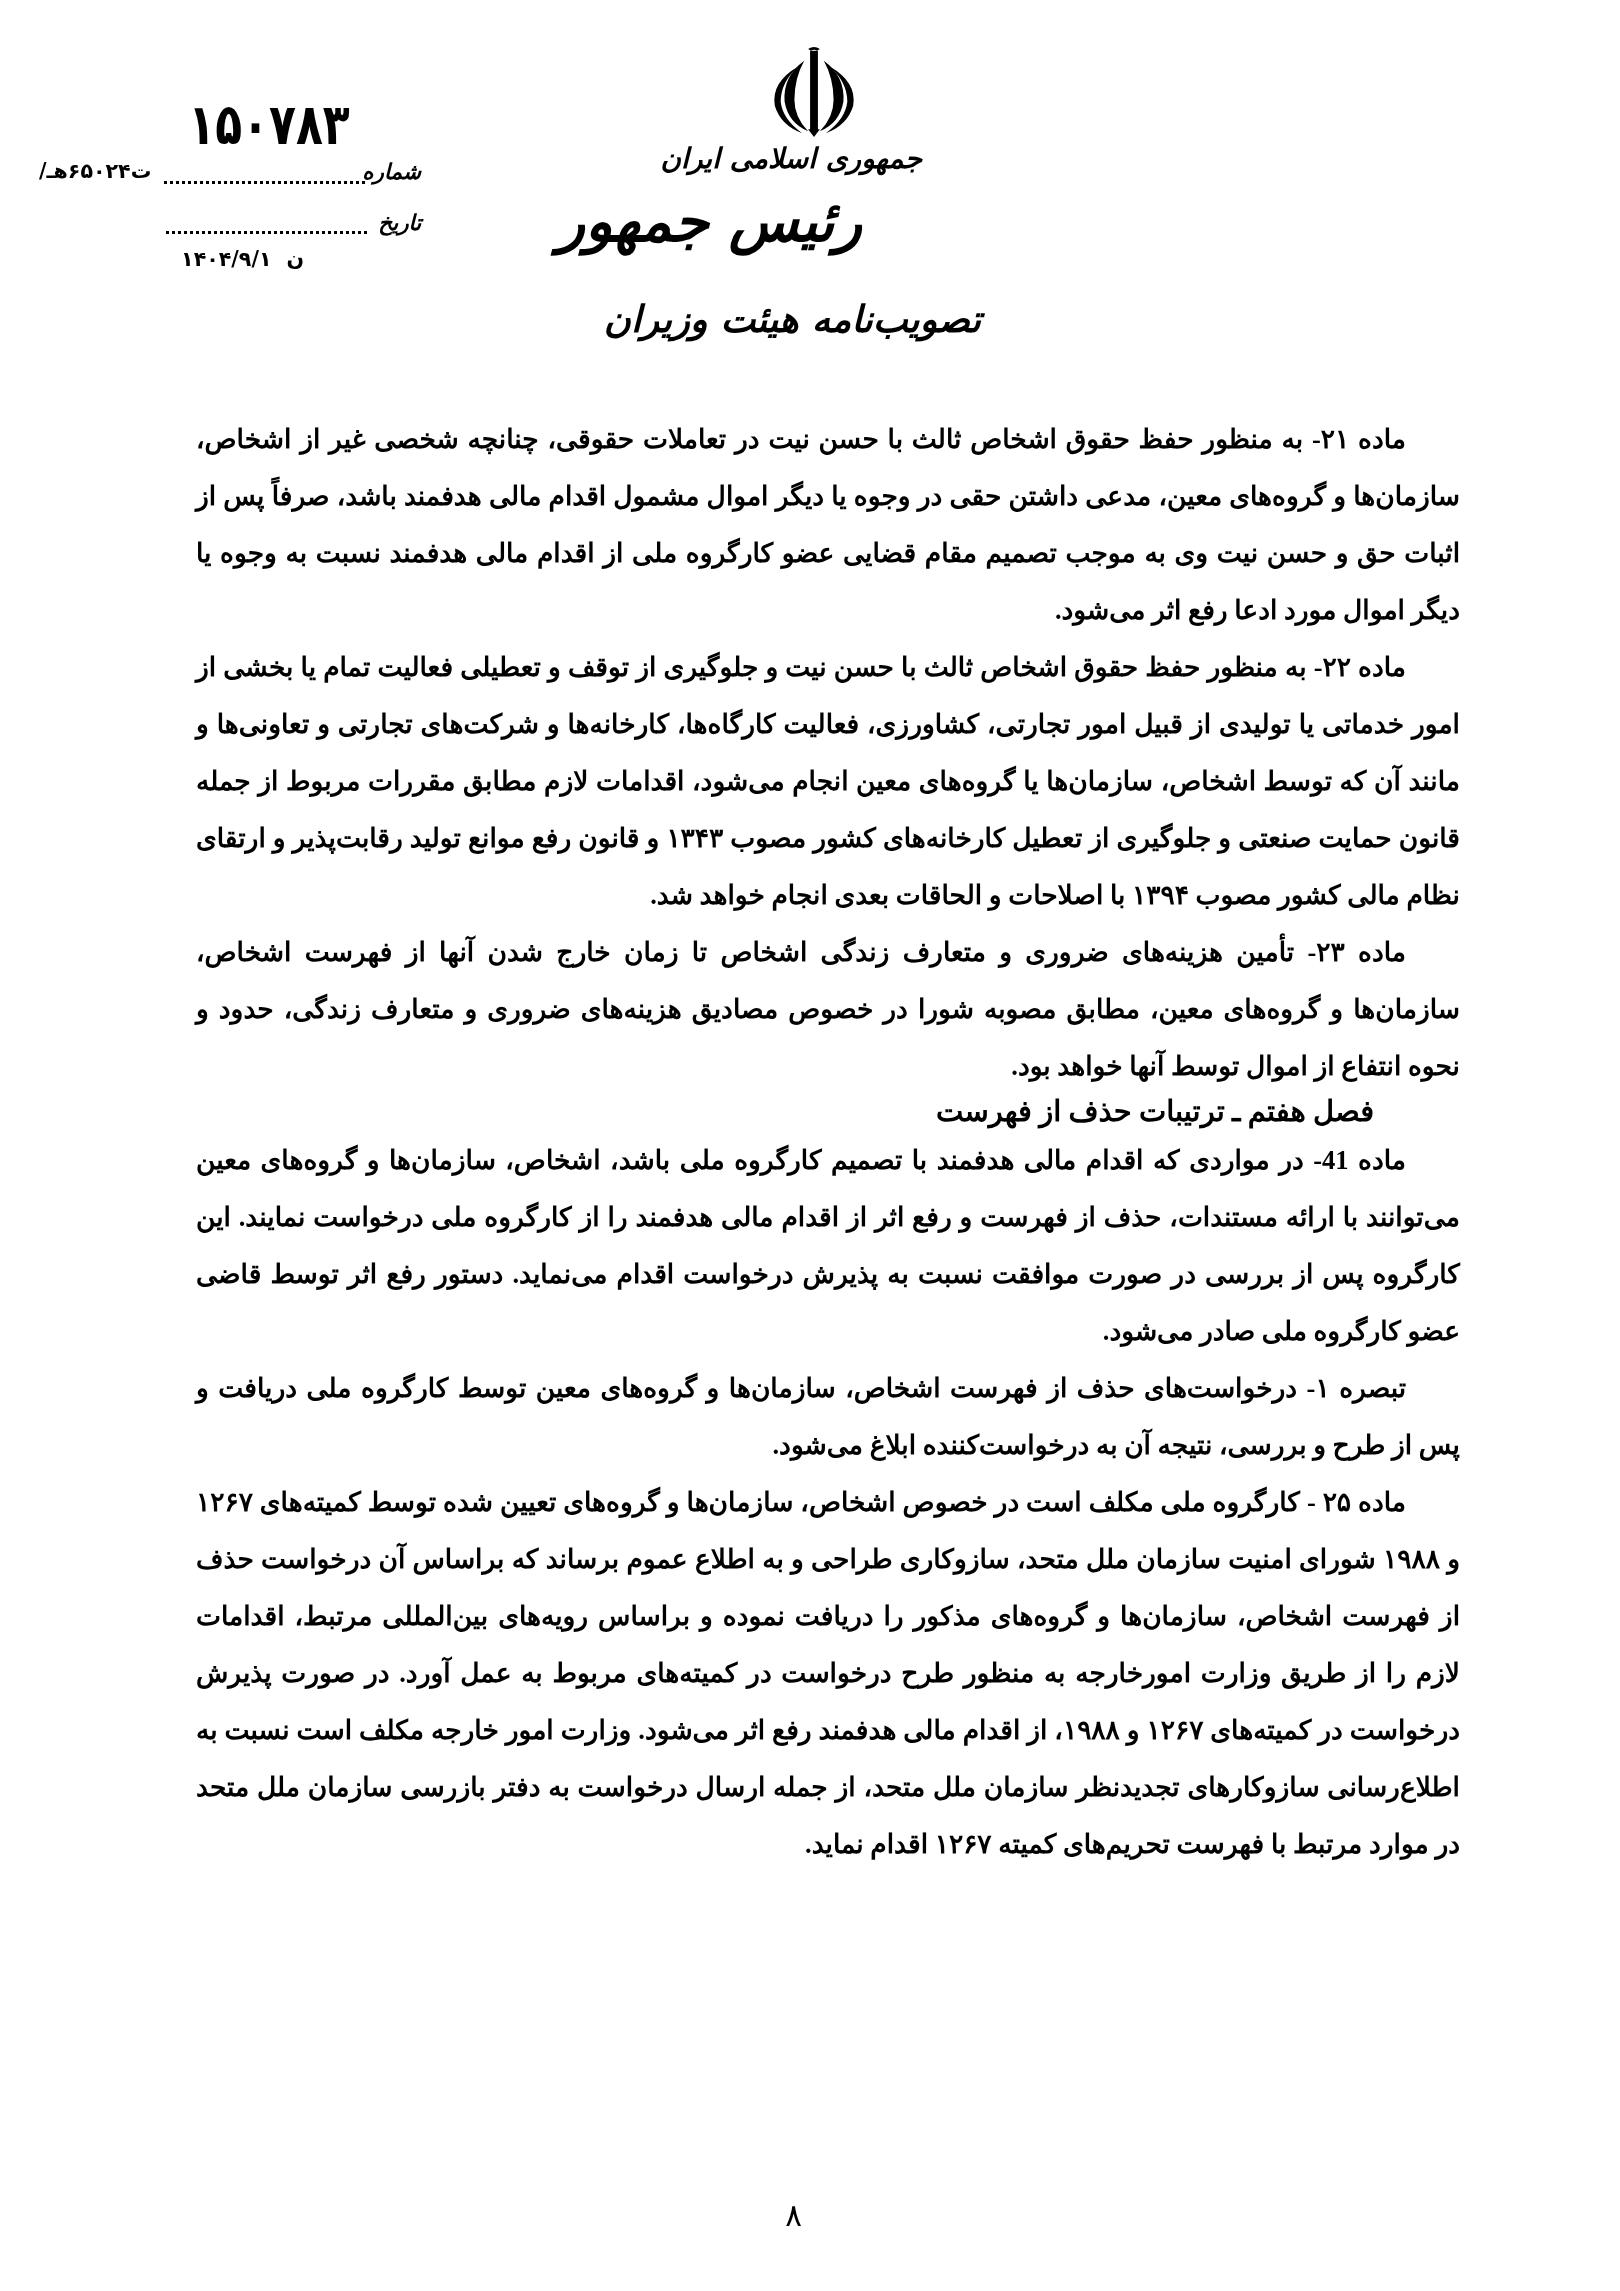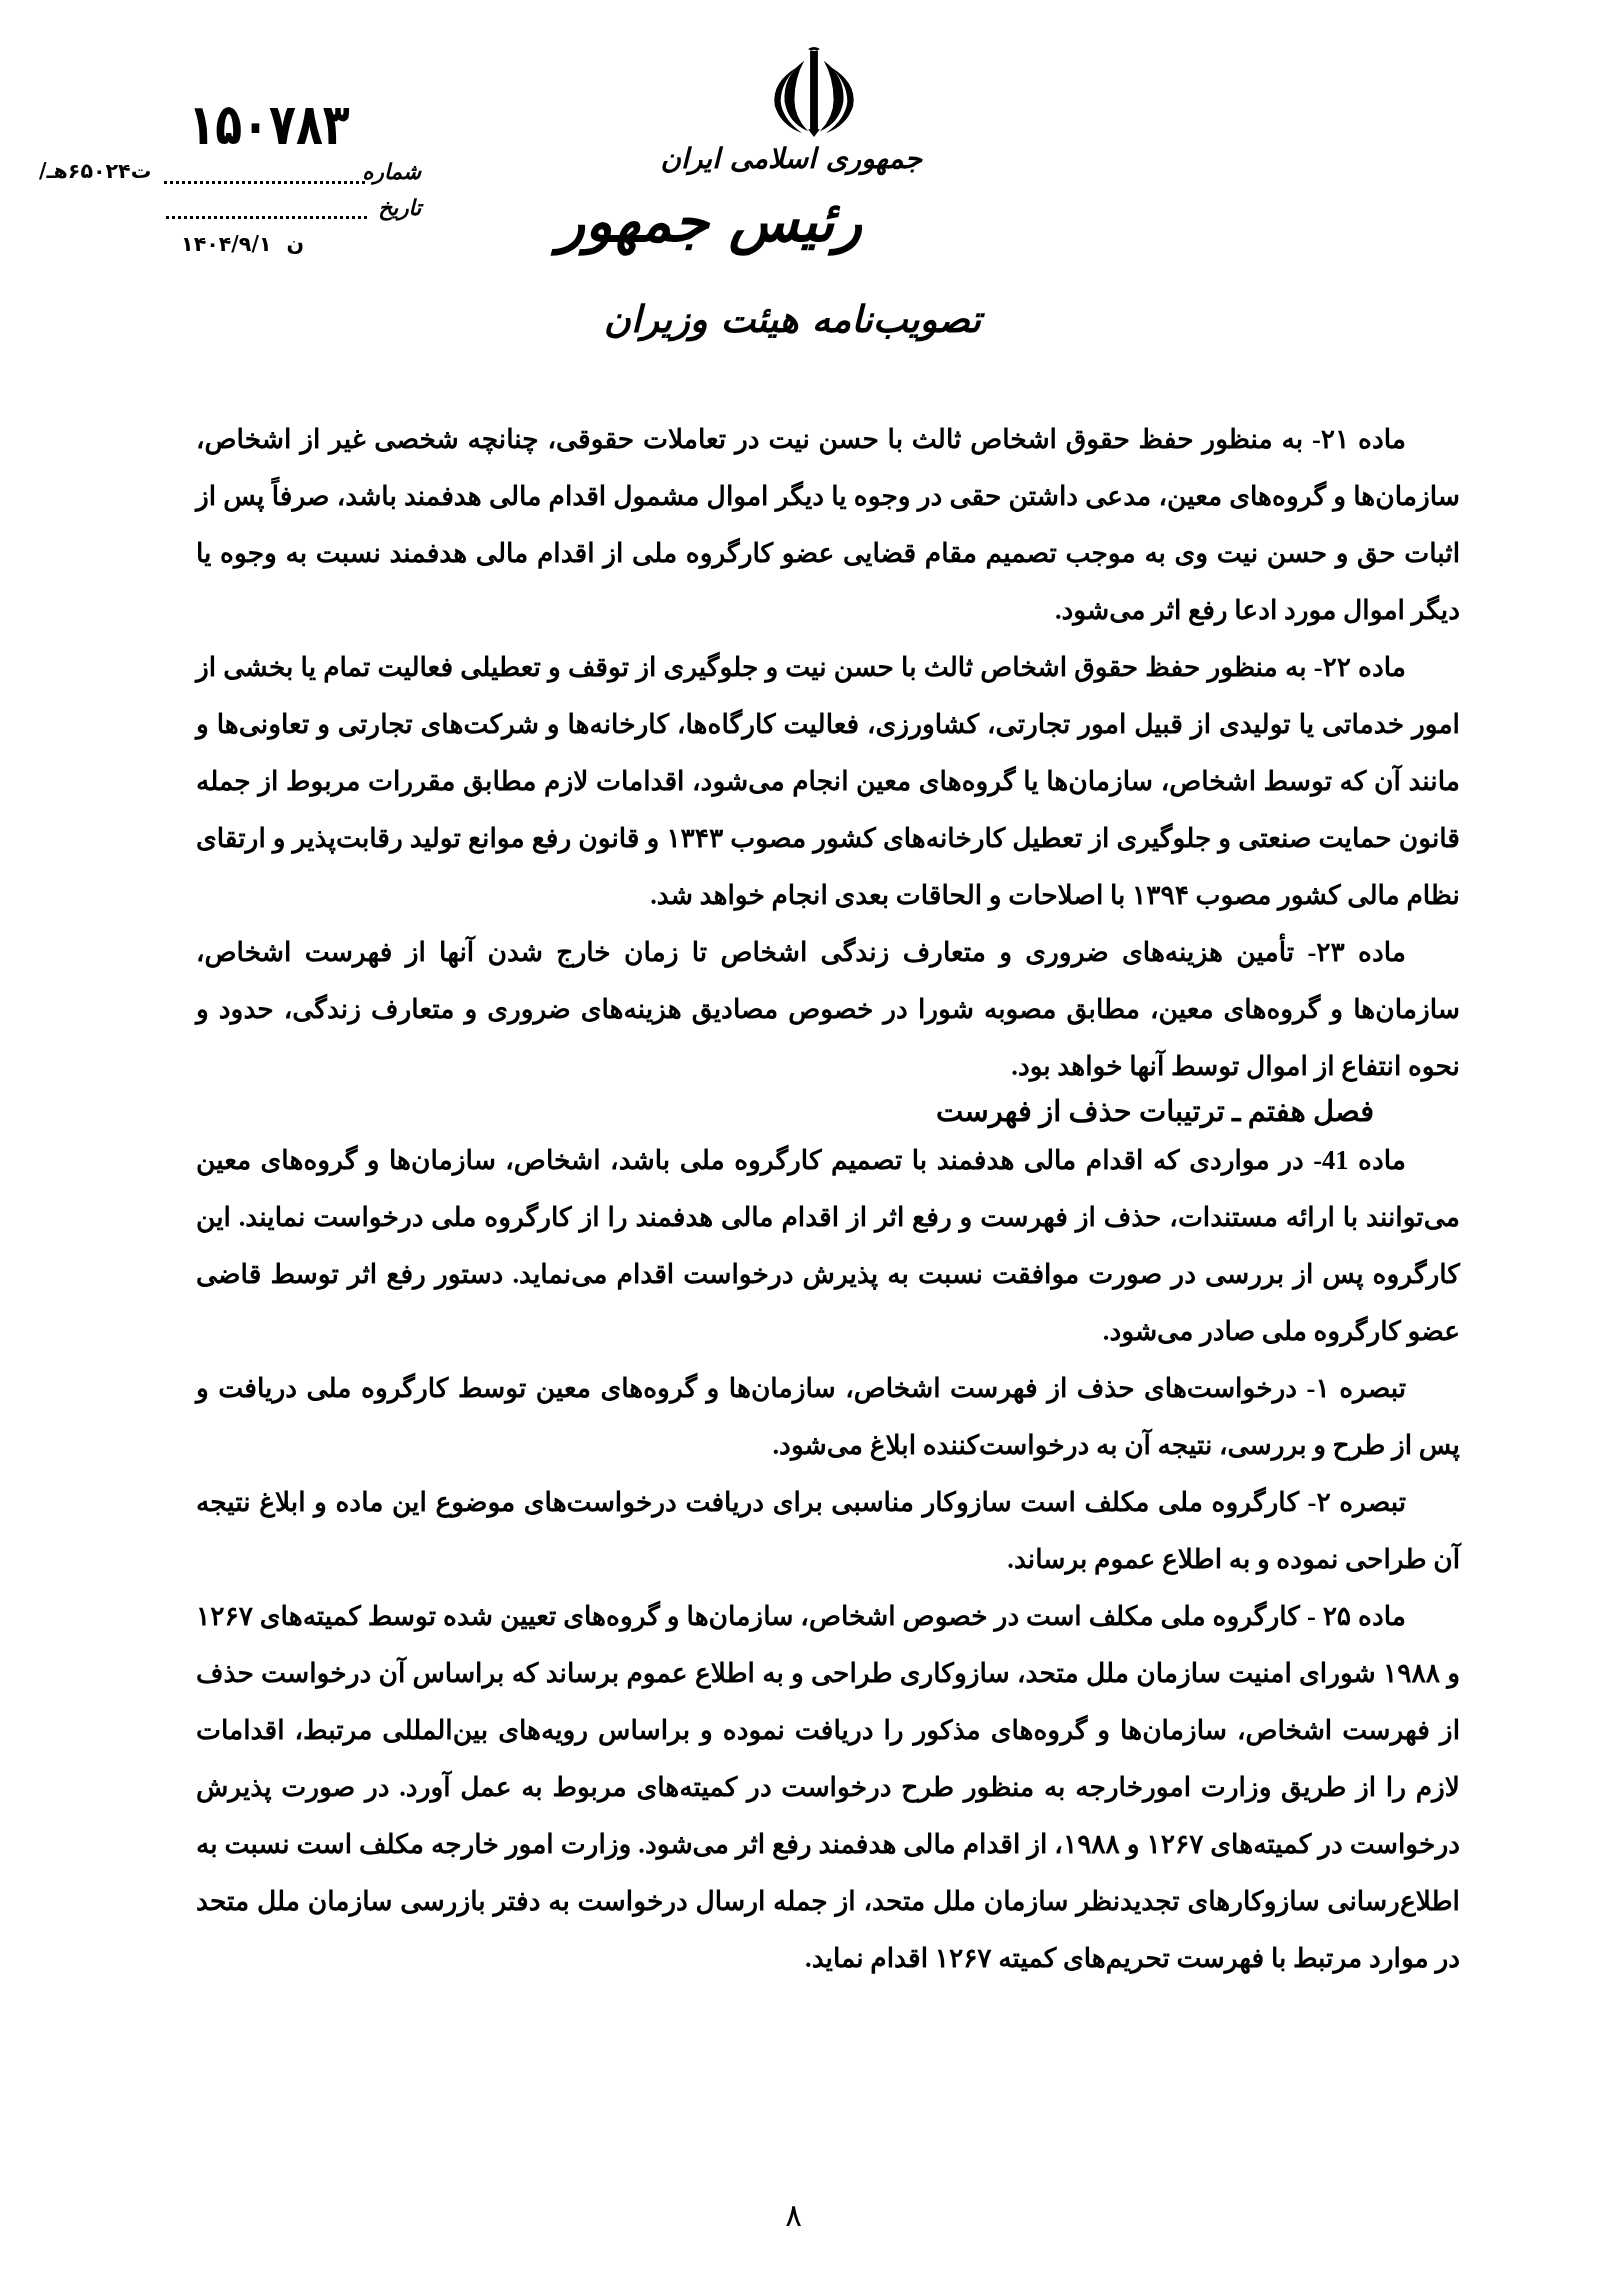--- a/index.html
+++ b/index.html
@@ -28,21 +28,21 @@
 <body>
 
 <div class="abs ref-number">۱۵۰۷۸۳</div>
 
 <div class="abs" style="left:39px; top:157px; width:392px; height:35px;">
   <span class="ref-label" style="right:9.8px; top:2px;">شماره</span>
   <span class="dots" style="left:125px; width:201px; top:23.5px;"></span>
   <span class="ref-value" style="left:0px; top:2px;">ت۶۵۰۲۴هـ/</span>
 </div>
 
-<div class="abs" style="left:39px; top:189px; width:392px; height:78px;">
+<div class="abs" style="left:39px; top:204px; width:392px; height:78px;">
   <span class="ref-label" style="right:9.8px; top:5.9px;">تاریخ</span>
   <span class="dots" style="left:127px; width:201px; top:27.4px;"></span>
   <div class="abs" style="left:98px; top:43px; width:167px; direction:rtl; white-space:nowrap;">
     <span class="ref-value" style="position:static; margin-left:9.8px;">ن</span>
     <span class="ref-value" style="position:static; direction:ltr; unicode-bidi:embed;">۱۴۰۴/۹/۱</span>
   </div>
 </div>
 
 <div class="abs emblem">
   <svg width="98" height="98" viewBox="0 0 100 100">
@@ -61,18 +61,17 @@
 
 <div class="body-text">
   <p class="para"><span class="label">ماده ۲۱-</span><span> به منظور حفظ حقوق اشخاص ثالث با حسن نیت در تعاملات حقوقی، چنانچه شخصی غیر از اشخاص، سازمان‌ها و گروه‌های معین، مدعی داشتن حقی در وجوه یا دیگر اموال مشمول اقدام مالی هدفمند باشد، صرفاً پس از اثبات حق و حسن نیت وی به موجب تصمیم مقام قضایی عضو کارگروه ملی از اقدام مالی هدفمند نسبت به وجوه یا دیگر اموال مورد ادعا رفع اثر می‌شود.</span></p>
   <p class="para"><span class="label">ماده ۲۲-</span><span> به منظور حفظ حقوق اشخاص ثالث با حسن نیت و جلوگیری از توقف و تعطیلی فعالیت تمام یا بخشی از امور خدماتی یا تولیدی از قبیل امور تجارتی، کشاورزی، فعالیت کارگاه‌ها، کارخانه‌ها و شرکت‌های تجارتی و تعاونی‌ها و مانند آن که توسط اشخاص، سازمان‌ها یا گروه‌های معین انجام می‌شود، اقدامات لازم مطابق مقررات مربوط از جمله قانون حمایت صنعتی و جلوگیری از تعطیل کارخانه‌های کشور مصوب ۱۳۴۳ و قانون رفع موانع تولید رقابت‌پذیر و ارتقای نظام مالی کشور مصوب ۱۳۹۴ با اصلاحات و الحاقات بعدی انجام خواهد شد.</span></p>
   <p class="para"><span class="label">ماده ۲۳-</span><span> تأمین هزینه‌های ضروری و متعارف زندگی اشخاص تا زمان خارج شدن آنها از فهرست اشخاص، سازمان‌ها و گروه‌های معین، مطابق مصوبه شورا در خصوص مصادیق هزینه‌های ضروری و متعارف زندگی، حدود و نحوه انتفاع از اموال توسط آنها خواهد بود.</span></p>
   <div class="heading-wrap">
     <p class="heading">فصل هفتم ـ ترتیبات حذف از فهرست</p>
   </div>
   <p class="para"><span class="label">ماده 41-</span><span> در مواردی که اقدام مالی هدفمند با تصمیم کارگروه ملی باشد، اشخاص، سازمان‌ها و گروه‌های معین می‌توانند با ارائه مستندات، حذف از فهرست و رفع اثر از اقدام مالی هدفمند را از کارگروه ملی درخواست نمایند. این کارگروه پس از بررسی در صورت موافقت نسبت به پذیرش درخواست اقدام می‌نماید. دستور رفع اثر توسط قاضی عضو کارگروه ملی صادر می‌شود.</span></p>
   <p class="para"><span>تبصره ۱-</span><span> درخواست‌های حذف از فهرست اشخاص، سازمان‌ها و گروه‌های معین توسط کارگروه ملی دریافت و پس از طرح و بررسی، نتیجه آن به درخواست‌کننده ابلاغ می‌شود.</span></p>
-  <p class="para"><span>تبصره ۲-</span><span> کارگروه ملی مکلف است سازوکار مناسبی برای دریافت درخواست‌های موضوع این ماده و ابلاغ نتیجه آن طراحی نموده و به اطلاع عموم برساند.</span></p>
   <p class="para"><span class="label">ماده ۲۵ -</span><span> کارگروه ملی مکلف است در خصوص اشخاص، سازمان‌ها و گروه‌های تعیین شده توسط کمیته‌های ۱۲۶۷ و ۱۹۸۸ شورای امنیت سازمان ملل متحد، سازوکاری طراحی و به اطلاع عموم برساند که براساس آن درخواست حذف از فهرست اشخاص، سازمان‌ها و گروه‌های مذکور را دریافت نموده و براساس رویه‌های بین‌المللی مرتبط، اقدامات لازم را از طریق وزارت امورخارجه به منظور طرح درخواست در کمیته‌های مربوط به عمل آورد. در صورت پذیرش درخواست در کمیته‌های ۱۲۶۷ و ۱۹۸۸، از اقدام مالی هدفمند رفع اثر می‌شود. وزارت امور خارجه مکلف است نسبت به اطلاع‌رسانی سازوکارهای تجدیدنظر سازمان ملل متحد، از جمله ارسال درخواست به دفتر بازرسی سازمان ملل متحد در موارد مرتبط با فهرست تحریم‌های کمیته ۱۲۶۷ اقدام نماید.</span></p>
 </div>
 
 <div class="abs page-number">۸</div>
 
 
 </body></html>

